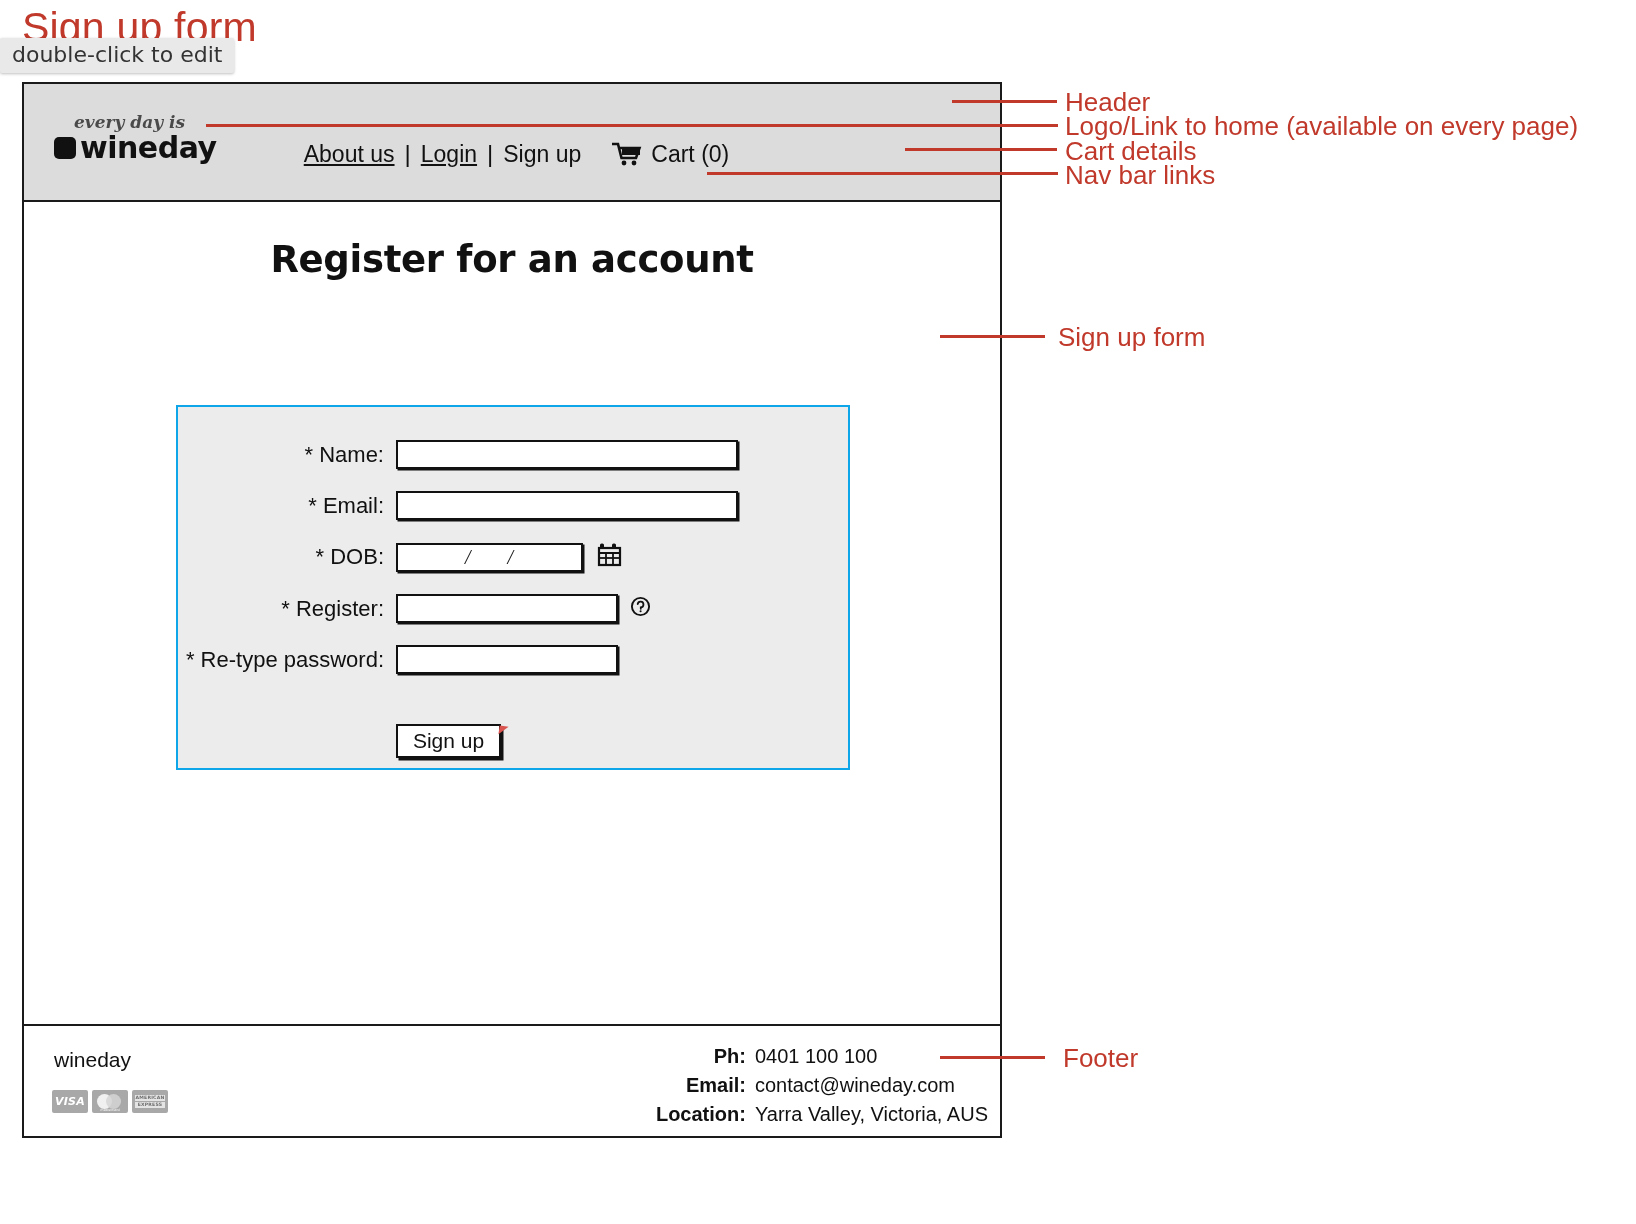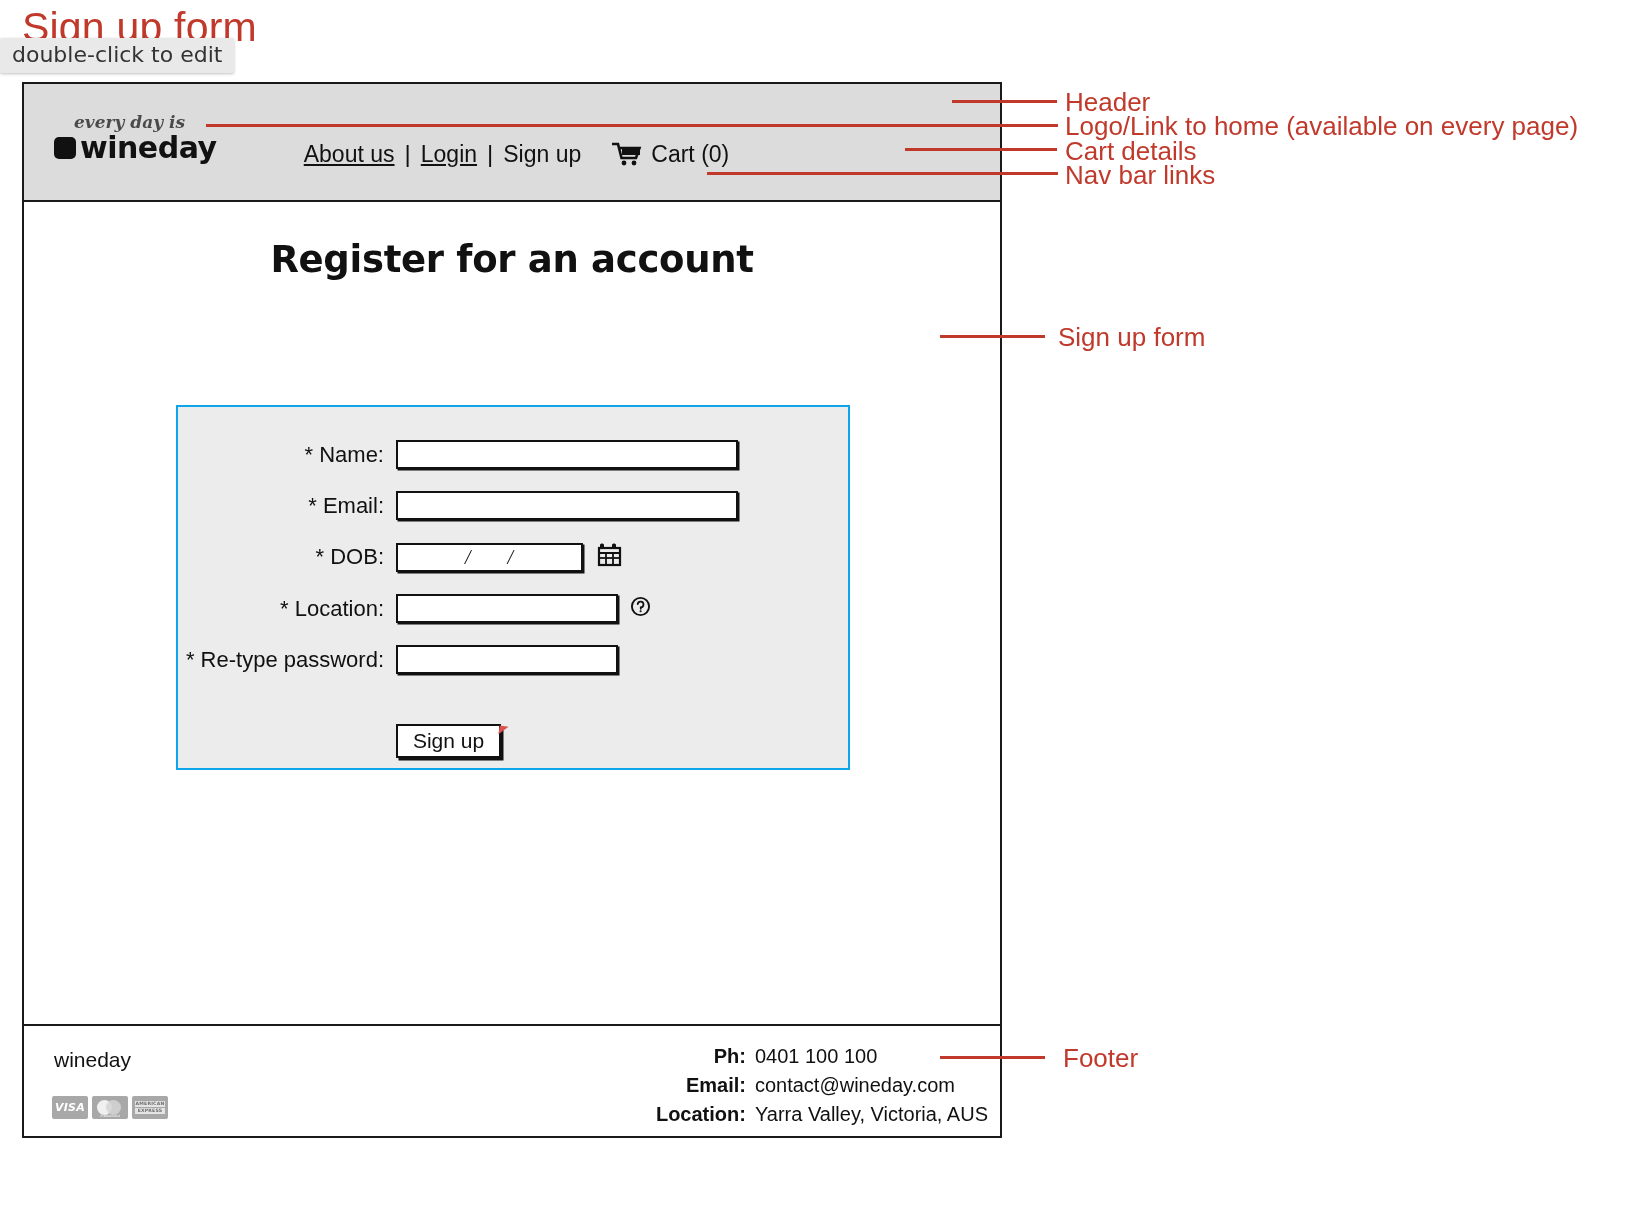--- a/index.html
+++ b/index.html
@@ -190,21 +190,21 @@
     position: relative;
     height: 110px;
     background: #fff;
     border-top: 2px solid #1a1a1a;
   }
   .footer-brand {
     position: absolute; left: 30px; top: 22px;
     font-size: 21px; color: #111;
     font-family: "Liberation Sans", sans-serif;
   }
-  .cards { position: absolute; left: 28px; top: 70px; display: flex; gap: 4px; }
+  .cards { position: absolute; left: 28px; top: 64px; display: flex; gap: 4px; }
   .card-chip {
     width: 36px; height: 23px;
     background: #a8a8a8;
     border-radius: 2px;
     display: flex; align-items: center; justify-content: center;
     color: #fff;
     font-family: "DejaVu Sans", sans-serif;
     font-weight: bold;
     overflow: hidden;
   }
@@ -323,21 +323,21 @@
               <rect x="2" y="6" width="21" height="17" fill="none" stroke="#111" stroke-width="2.2"></rect>
               <line x1="2" y1="11" x2="23" y2="11" stroke="#111" stroke-width="2"></line>
               <line x1="9" y1="11" x2="9" y2="23" stroke="#111" stroke-width="1.8"></line>
               <line x1="16" y1="11" x2="16" y2="23" stroke="#111" stroke-width="1.8"></line>
               <line x1="2" y1="16" x2="23" y2="16" stroke="#111" stroke-width="1.8"></line>
             </svg>
           </span>
         </div>
 
         <div class="field-row">
-          <div class="lbl">* Location:</div>
+          <div class="lbl">* Register:</div>
           <div class="txtbox w-pass"></div>
           <span class="help-icon">
             <svg width="21" height="21" viewBox="0 0 21 21" aria-hidden="true">
               <circle cx="10.5" cy="10.5" r="8.6" fill="none" stroke="#111" stroke-width="1.9"></circle>
               <path d="M7.7 8.0 a2.9 2.9 0 1 1 3.1 3.4 v1.4" fill="none" stroke="#111" stroke-width="1.8" stroke-linecap="round"></path>
               <circle cx="10.6" cy="15.3" r="1.05" fill="#111"></circle>
             </svg>
           </span>
         </div>
 

